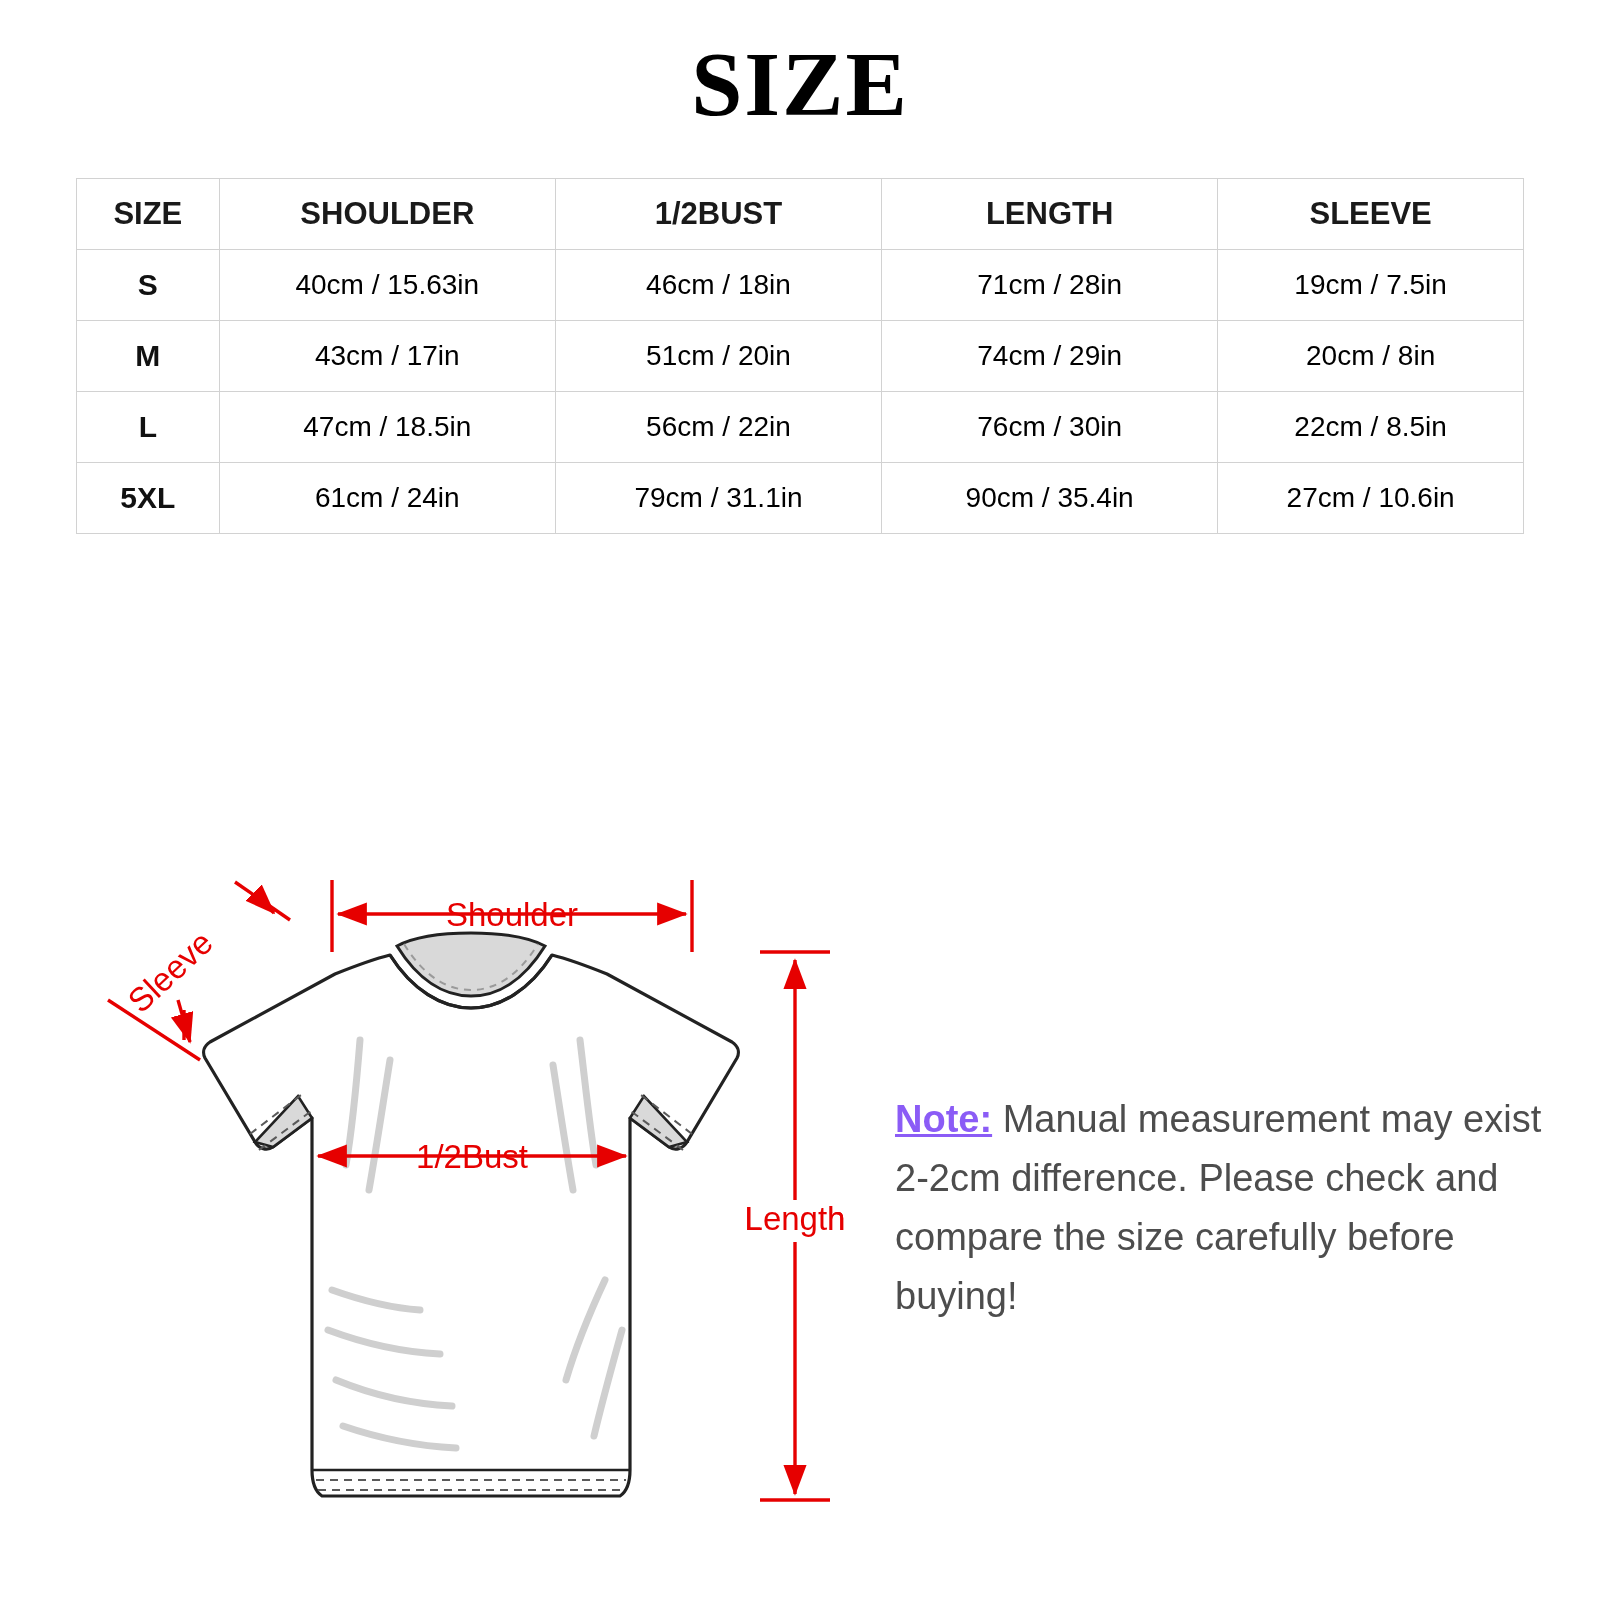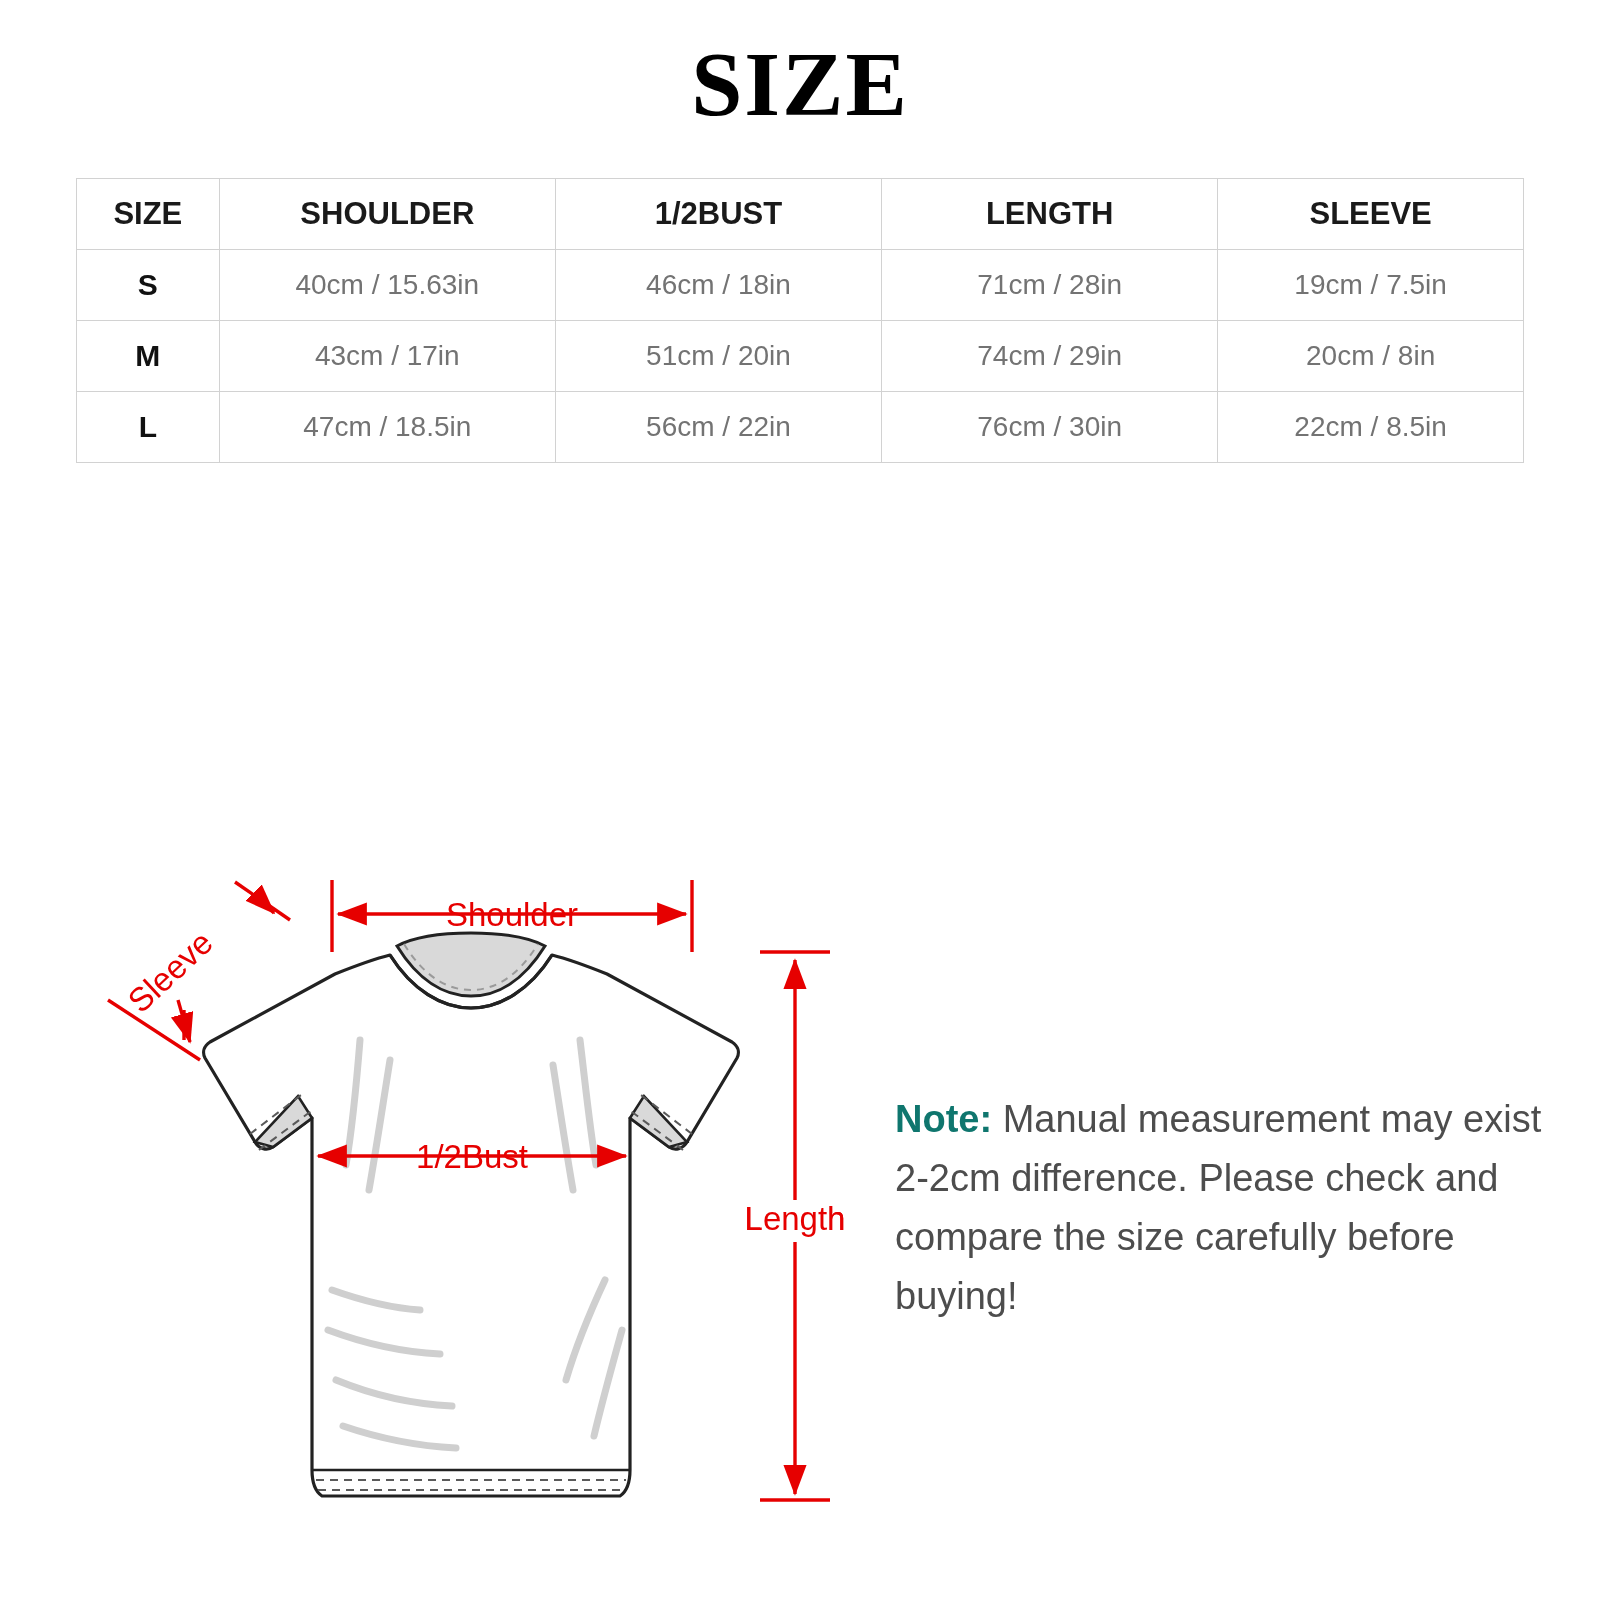--- a/index.html
+++ b/index.html
@@ -52,21 +52,21 @@
     color: #1a1a1a;
   }
   .size-table td.size-cell {
     font-size: 30px;
     font-weight: 700;
     color: #111111;
   }
   .size-table td.val-cell {
     font-size: 28px;
     font-weight: 400;
-    color: #737373;
+    color: #000000;
   }
   .col-size    { width: 140px; }
   .col-shoulder{ width: 330px; }
   .col-bust    { width: 320px; }
   .col-length  { width: 330px; }
   .col-sleeve  { width: 300px; }
 
   
   .illustration {
     position: absolute;
@@ -81,22 +81,23 @@
   .note {
     position: absolute;
     left: 895px;
     top: 1090px;
     width: 650px;
     font-size: 38px;
     line-height: 1.55;
     color: #4d4d4d;
   }
   .note b {
-    color: #0f766e;
-    font-weight: 700;
+    color: #8b5cf6;
+    font-weight: 700;
+    text-decoration: underline;
   }
 </style>
 </head>
 <body>
 
 <div class="title">SIZE</div>
 
 <table class="size-table">
   <colgroup>
     <col class="col-size">
@@ -128,20 +129,27 @@
       <td class="val-cell">51cm / 20in</td>
       <td class="val-cell">74cm / 29in</td>
       <td class="val-cell">20cm / 8in</td>
     </tr>
     <tr>
       <td class="size-cell">L</td>
       <td class="val-cell">47cm / 18.5in</td>
       <td class="val-cell">56cm / 22in</td>
       <td class="val-cell">76cm / 30in</td>
       <td class="val-cell">22cm / 8.5in</td>
+    </tr>
+    <tr>
+      <td class="size-cell">5XL</td>
+      <td class="val-cell">61cm / 24in</td>
+      <td class="val-cell">79cm / 31.1in</td>
+      <td class="val-cell">90cm / 35.4in</td>
+      <td class="val-cell">27cm / 10.6in</td>
     </tr>
   </tbody>
 </table>
 
 <div class="illustration">
   <svg width="820" height="700" viewBox="0 0 820 700" xmlns="http://www.w3.org/2000/svg">
     <defs>
       <marker id="arrowR" markerWidth="10" markerHeight="10" refX="8.5" refY="3.4" orient="auto">
         <path d="M0,0 L9,3.4 L0,6.8 z" fill="#e60000"></path>
       </marker>

